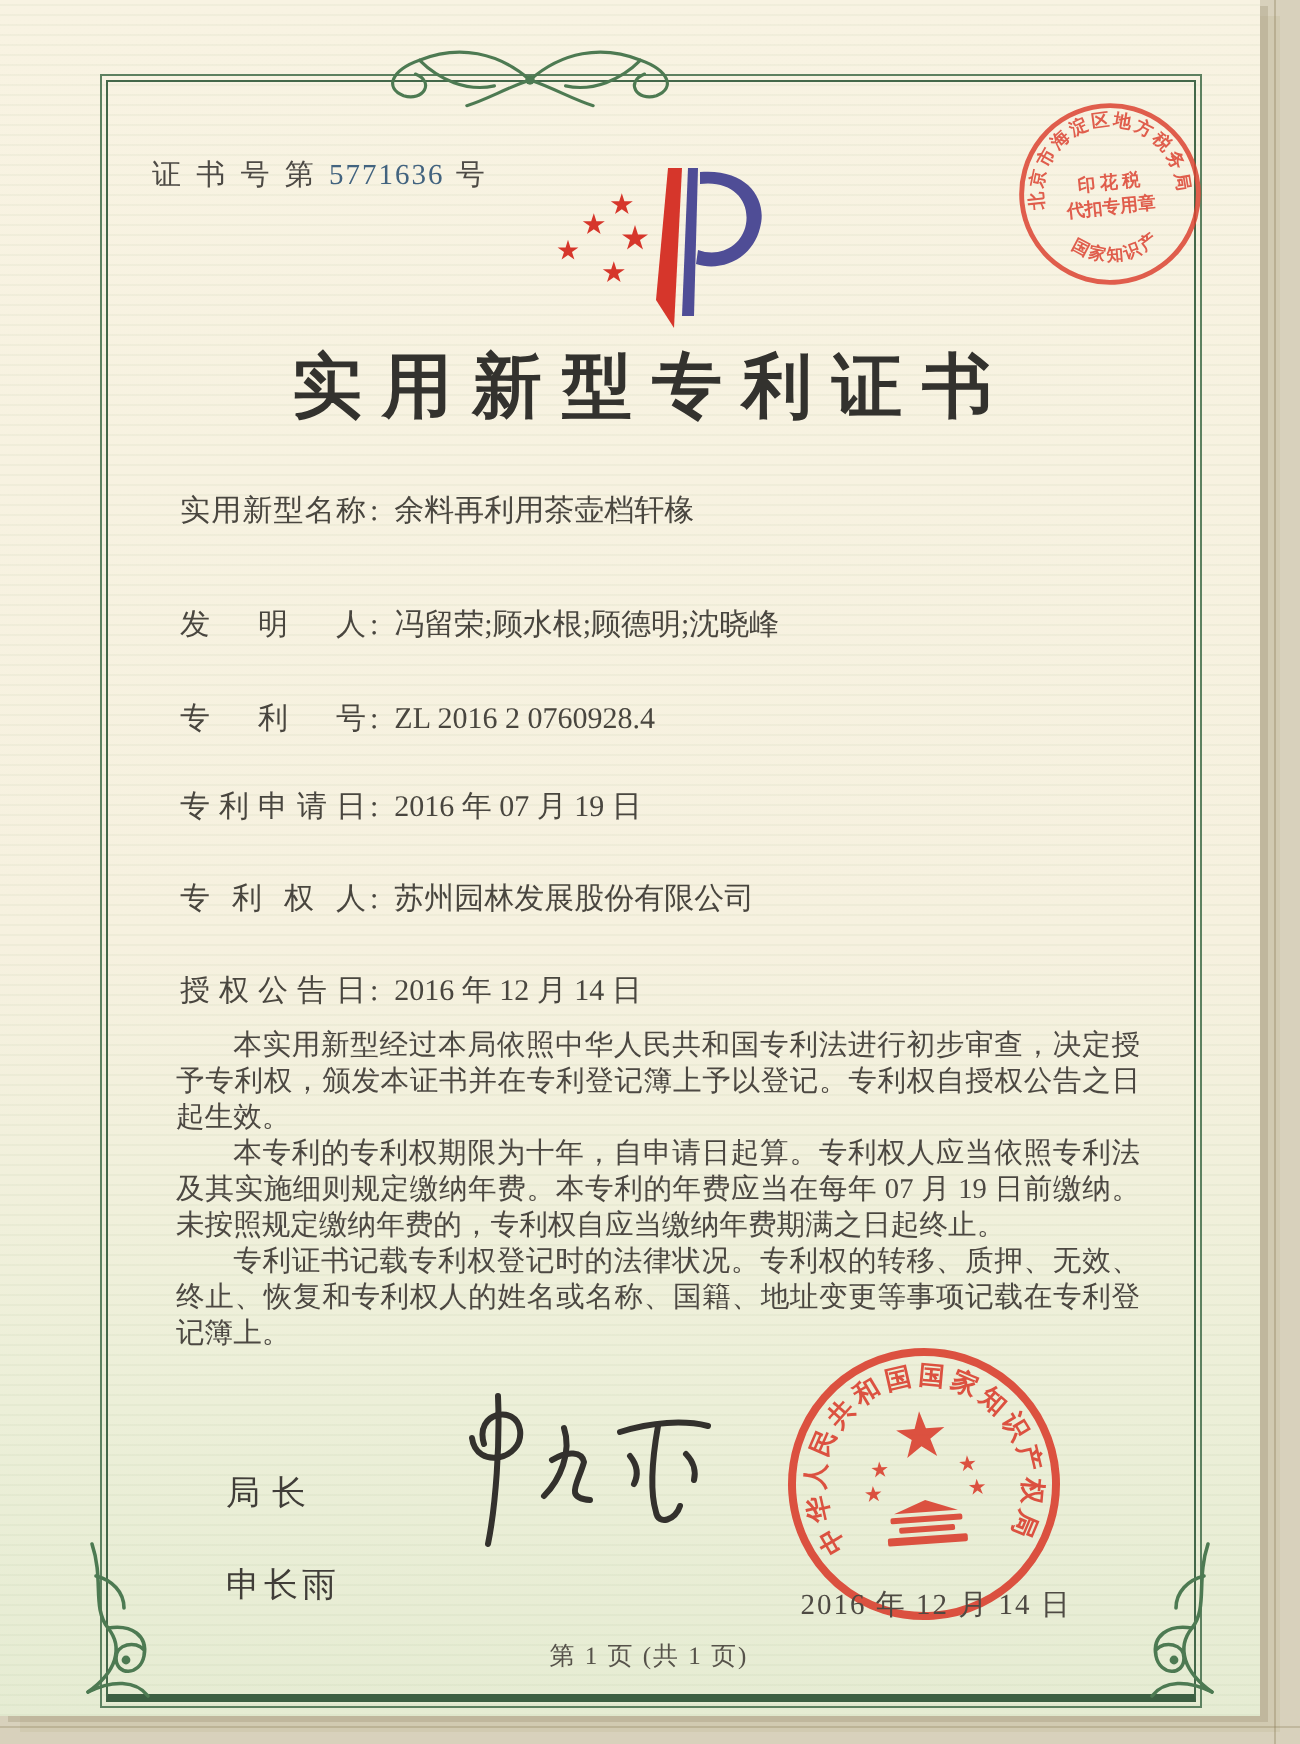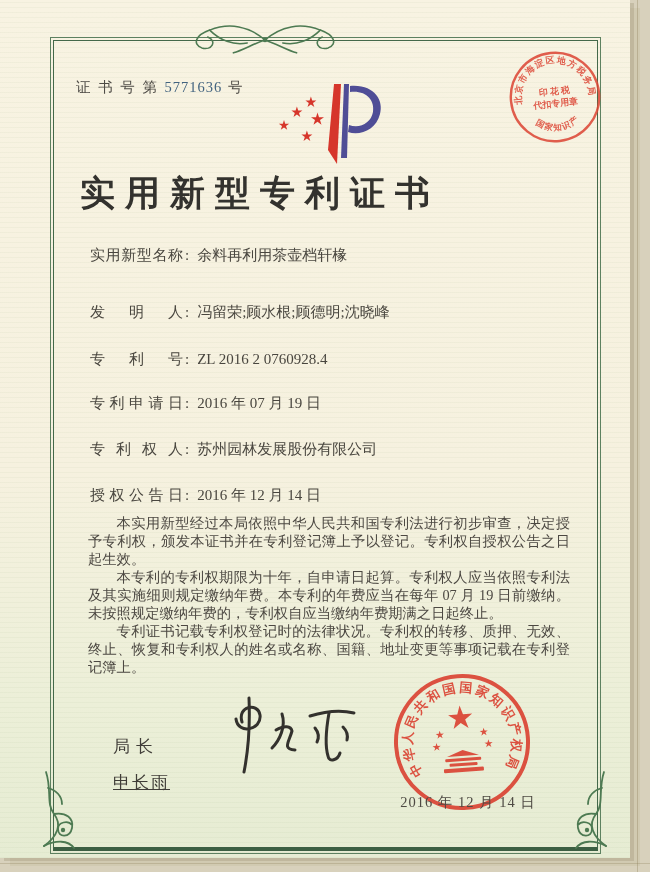--- a/index.html
+++ b/index.html
@@ -23,34 +23,34 @@
     outline-offset:2px;
   }
   .certno{
     position:absolute;left:76px;top:78px;
     font-size:14.5px;color:#4d4a45;letter-spacing:2px;white-space:nowrap;
   }
   .certno .num{color:#42637f;letter-spacing:1px;font-family:"Liberation Serif",serif;}
   .logo{position:absolute;left:268px;top:80px;width:116px;height:88px;}
   .title{
     position:absolute;left:53px;top:170px;width:546px;
-    font-size:35px;font-weight:bold;color:#33322e;
-    letter-spacing:10px;font-family:"Liberation Serif", serif;padding-left:27px;
+    text-align:center;font-size:35px;font-weight:bold;color:#33322e;
+    letter-spacing:10px;font-family:"Liberation Serif", serif;
   }
   .row{position:absolute;left:90px;font-size:15px;color:#49463f;white-space:nowrap;}
   .flabel{display:inline-block;width:93px;text-align:justify;text-align-last:justify;}
   .colon{margin:0 8px 0 2px;}
   .paras{
     position:absolute;left:88px;top:514px;width:482px;
     font-size:14.3px;line-height:18px;color:#4c4842;text-align:justify;
   }
   .paras p{margin:0;text-indent:2em;}
   .signer{position:absolute;left:113px;top:735px;font-size:17px;color:#403d38;}
   .signer .t{letter-spacing:6px;}
-  .signer .n{margin-top:13px;letter-spacing:2px;text-decoration:underline;}
+  .signer .n{margin-top:23px;letter-spacing:2px;}
   .sig{position:absolute;left:212px;top:692px;width:160px;height:92px;}
   .seal{position:absolute;left:392px;top:672px;width:140px;height:140px;opacity:.88;transform:rotate(-4deg);}
   .sealdate{
     position:absolute;left:382px;top:793px;width:172px;text-align:center;
     font-size:14.5px;color:#4e4a43;letter-spacing:1px;z-index:5;white-space:nowrap;
   }
   .taxstamp{position:absolute;left:508px;top:50px;width:94px;height:94px;opacity:.85;transform:rotate(-6deg);z-index:4;}
   .footer{
     position:absolute;left:53px;top:820px;width:543px;text-align:center;
     font-size:12.5px;color:#56524a;letter-spacing:1px;
@@ -196,17 +196,18 @@
     <text fill="#dc4433" font-size="9.5" font-weight="bold">
       <textPath href="#taxTop" startOffset="2" textLength="120">北京市海淀区地方税务局</textPath>
     </text>
     <text fill="#dc4433" font-size="9" font-weight="bold">
       <textPath href="#taxBot" startOffset="0" textLength="70">国家知识产权局</textPath>
     </text>
     <text x="50" y="47" text-anchor="middle" fill="#dc4433" font-size="9.5" font-weight="bold">印 花 税</text>
     <text x="50" y="60" text-anchor="middle" fill="#dc4433" font-size="9.5" font-weight="bold">代扣专用章</text>
   </svg>
 
+  <div class="footer">第 1 页 (共 1 页)</div>
 
 </div>
 
 <div class="edge"></div>
 <div class="edge2"></div>
 
 </body></html>

